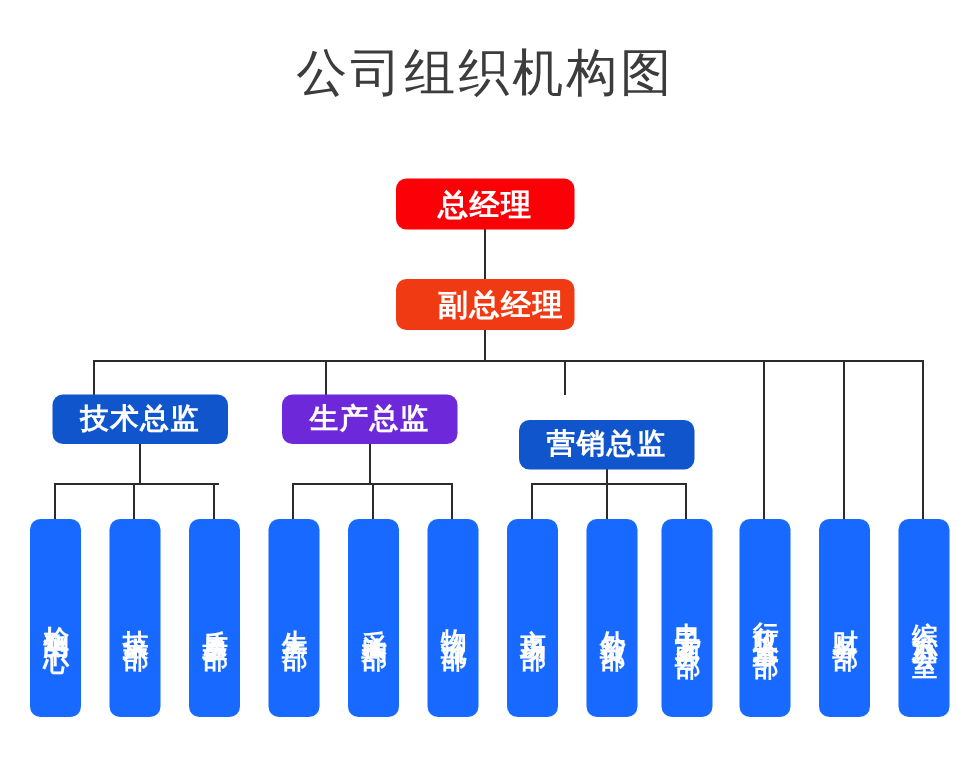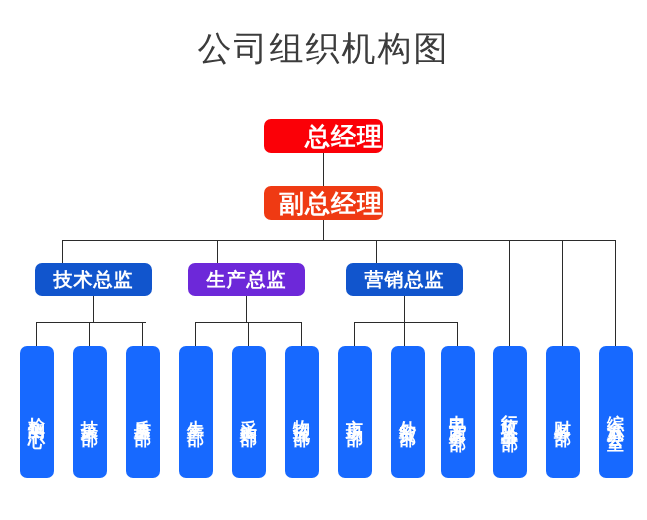--- a/index.html
+++ b/index.html
@@ -55,25 +55,24 @@
     align-items: center;
     justify-content: center;
     color: #ffffff;
     font-weight: bold;
     border-radius: 6px;
     text-align: center;
     line-height: 1.0;
   }
 
   .node-exec {
-    font-size: 25px;
+    font-size: 20px;
     letter-spacing: 1px;
     border-radius: 7px;
     white-space: nowrap;
-    justify-content: flex-end;
   }
 
   .node-director {
     font-size: 19px;
     letter-spacing: 1px;
     border-radius: 7px;
     white-space: nowrap;
   }
 
   .node-dept {
@@ -145,21 +144,21 @@
   </div>
 
   <div class="node node-director" style="left: 35px; top: 263px; width: 117px; height: 33px; background: rgb(17, 85, 205); color: rgb(255, 255, 255);">
     <span>技术总监</span>
   </div>
 
   <div class="node node-director" style="left: 188px; top: 263px; width: 117px; height: 33px; background: #6d28d9; color: rgb(255, 255, 255);">
     <span>生产总监</span>
   </div>
 
-  <div class="node node-director" style="left: 346px; top: 263px; width: 117px; height: 33px; background: rgb(17, 85, 205); color: rgb(255, 255, 255);">
+  <div class="node node-director" style="left: 346px; top: 280px; width: 117px; height: 33px; background: rgb(17, 85, 205); color: rgb(255, 255, 255);">
     <span>营销总监</span>
   </div>
 
   <div class="node node-dept" style="left: 20px; top: 346px; width: 34px; height: 132px; background: rgb(23, 105, 255); color: rgb(255, 255, 255);">
     <span class="dept-label">检测中心</span>
   </div>
 
   <div class="node node-dept" style="left: 73px; top: 346px; width: 34px; height: 132px; background: rgb(23, 105, 255); color: rgb(255, 255, 255);">
     <span class="dept-label">技术部</span>
   </div>

